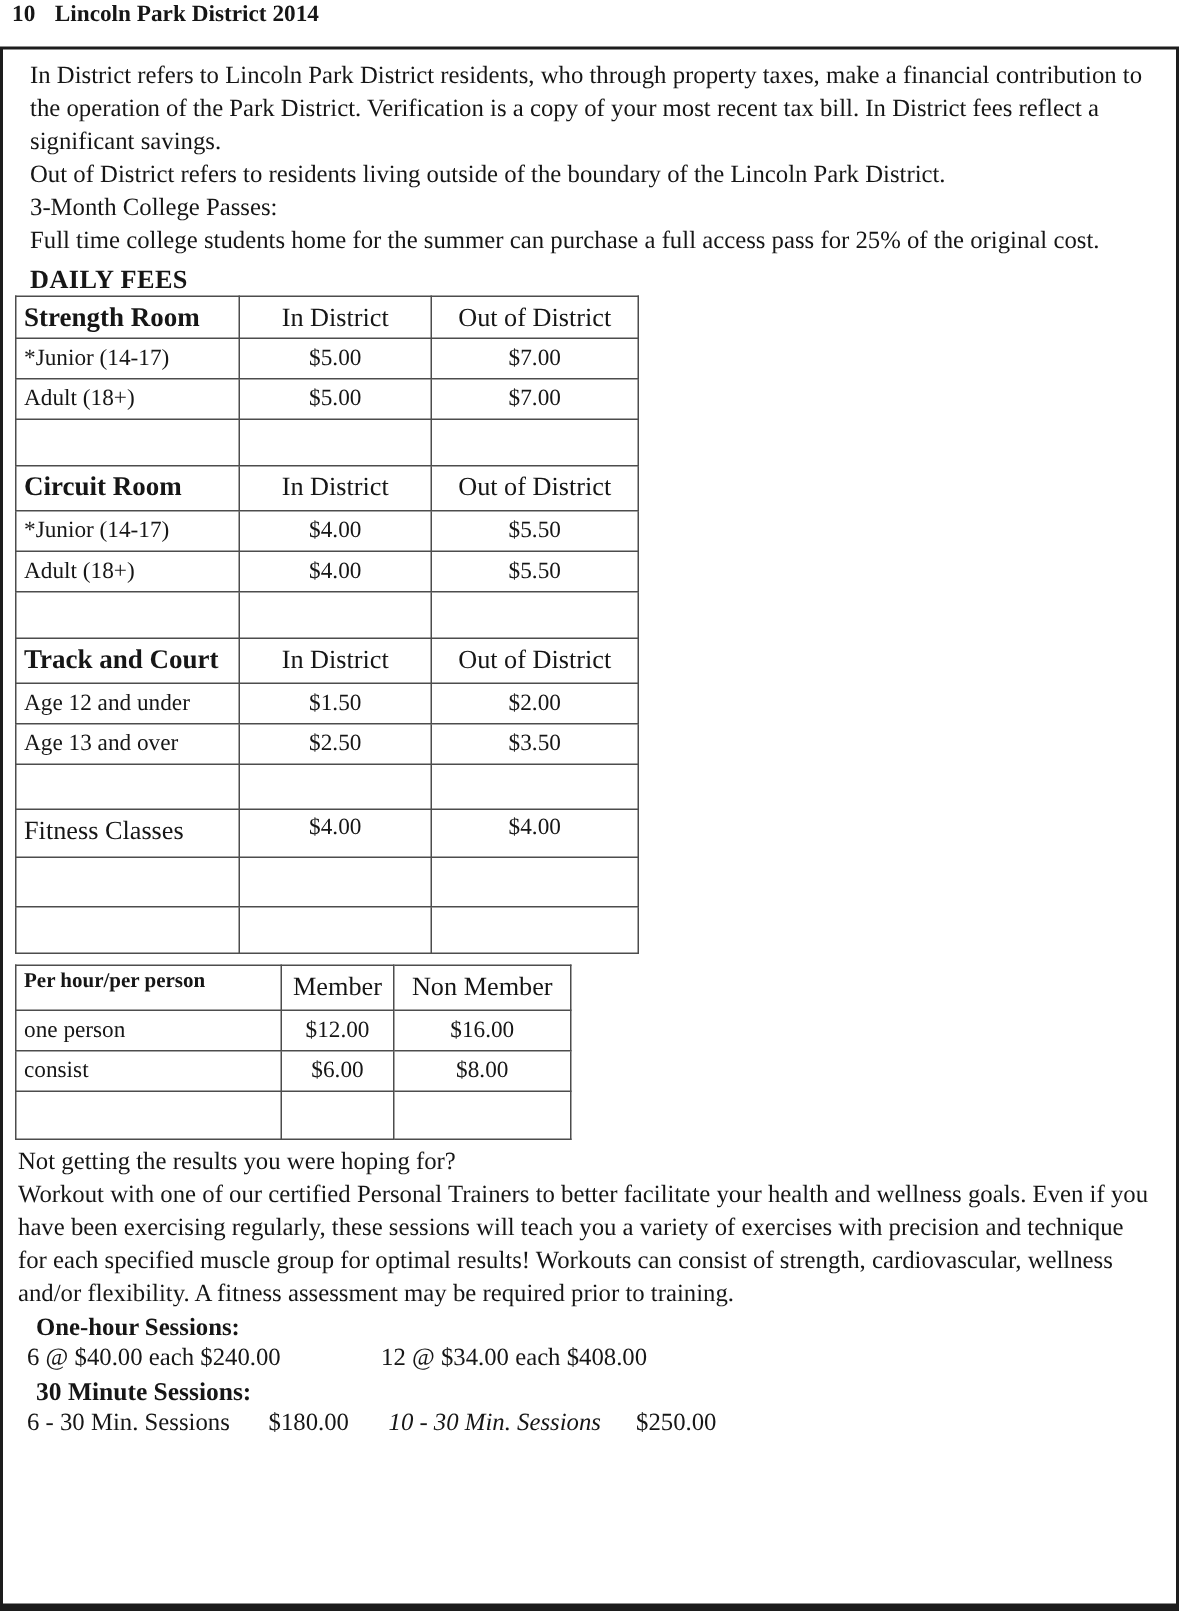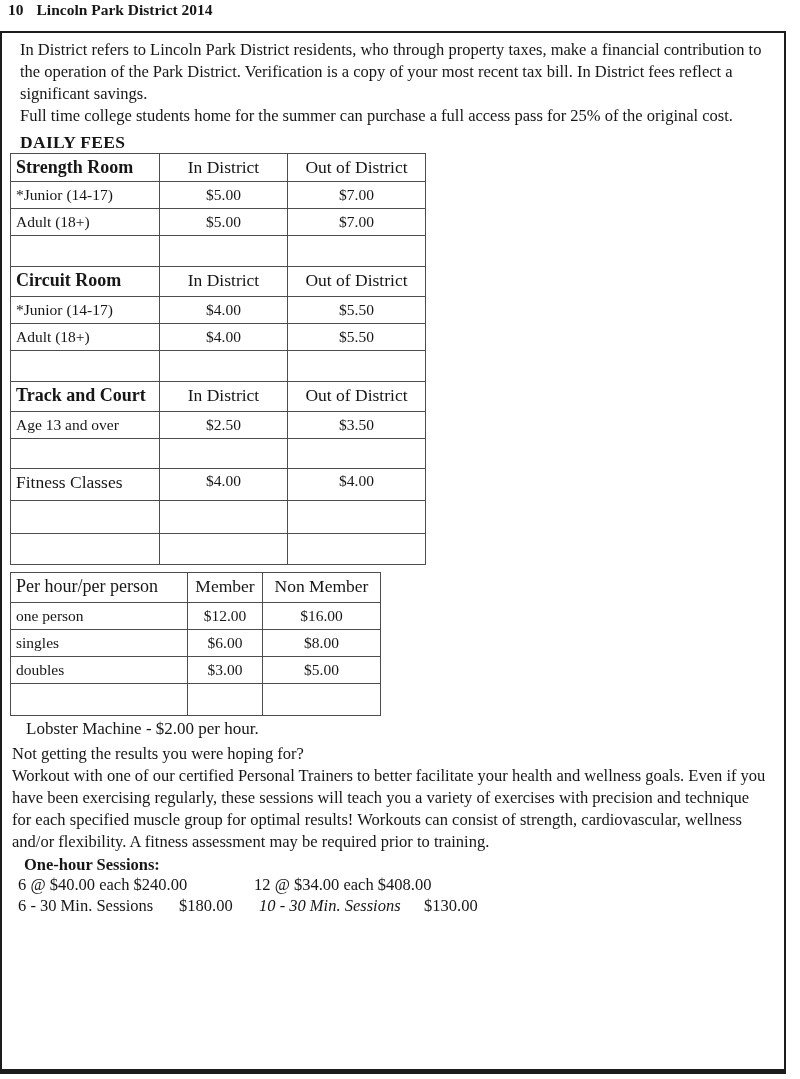--- a/index.html
+++ b/index.html
@@ -82,21 +82,21 @@
   tr.data td.c1 { font-size: 15.5px; padding-top: 4px; }
   tr.data td.c2, tr.data td.c3 {
     font-size: 15.5px; text-align: center; padding-top: 4px; padding-left: 0;
   }
   tr.fitness td.c1 { font-size: 17.5px; padding-top: 3px; }
   tr.fitness td.c2, tr.fitness td.c3 {
     font-size: 15.5px; text-align: center; padding-top: 3px; padding-left: 0;
   }
 
   table.tennis { margin-top: 7px; }
-  table.tennis tr.sec td.c1 { font-weight: normal; font-size: 18px; }
+  table.tennis tr.sec td.c1 { font-weight: bold; font-size: 14px; }
   table.tennis tr.sec td.c2, table.tennis tr.sec td.c3 { font-size: 17.5px; }
 
   p.lobster {
     margin: 2px 0 0 14px;
     font-size: 17px; line-height: 22px;
   }
 
   .pt-block { margin: 3px 0 0 0; width: 756px; }
   .pt-heading { font-weight: bold; font-size: 16.5px; line-height: 21px; }
   .pt-text { font-size: 16.5px; line-height: 22px; }
@@ -116,20 +116,21 @@
 <body>
 
 <div class="page-header">
   <span class="num">10</span><span>Lincoln Park District 2014</span>
 </div>
 
 <div class="content-box">
 
   <p class="intro p1">In District refers to Lincoln Park District residents, who through property taxes, make a financial contribution to the operation of the Park District.  Verification is a copy of your most recent tax bill. In District fees reflect a significant savings.</p>
 
+  <p class="intro p2"><span>Out of District refers to residents living outside of the boundary of the Lincoln Park District.</span><br><span>3-Month College Passes:</span></p>
 
   <p class="intro p3">Full time college students home for the summer can purchase a full access pass for 25% of the original cost.</p>
 
   <h2 class="fees-heading">DAILY FEES</h2>
 
   <table class="fees daily">
     <colgroup>
         <col class="c1">
         <col class="c2">
         <col class="c3">
@@ -174,20 +175,25 @@
       <td class="c1"></td>
       <td class="c2"></td>
       <td class="c3"></td>
     </tr>
     <tr class="sec h30">
       <td class="c1">Track and Court</td>
       <td class="c2">In District</td>
       <td class="c3">Out of District</td>
     </tr>
     <tr class="data h27">
+      <td class="c1">Age 12 and under</td>
+      <td class="c2">$1.50</td>
+      <td class="c3">$2.00</td>
+    </tr>
+    <tr class="data h27">
       <td class="c1">Age 13 and over</td>
       <td class="c2">$2.50</td>
       <td class="c3">$3.50</td>
     </tr>
     <tr class="data h30">
       <td class="c1"></td>
       <td class="c2"></td>
       <td class="c3"></td>
     </tr>
     <tr class="fitness h32">
@@ -220,45 +226,40 @@
       <td class="c1">Per hour/per person</td>
       <td class="c2">Member</td>
       <td class="c3">Non Member</td>
     </tr>
     <tr class="data h27">
       <td class="c1">one person</td>
       <td class="c2">$12.00</td>
       <td class="c3">$16.00</td>
     </tr>
     <tr class="data h27">
-      <td class="c1">singles</td>
+      <td class="c1">consist</td>
       <td class="c2">$6.00</td>
       <td class="c3">$8.00</td>
     </tr>
-    <tr class="data h27">
-      <td class="c1">doubles</td>
-      <td class="c2">$3.00</td>
-      <td class="c3">$5.00</td>
-    </tr>
     <tr class="data h32">
       <td class="c1"></td>
       <td class="c2"></td>
       <td class="c3"></td>
     </tr>
   </tbody>
     </table>
 
-  <p class="lobster">Lobster Machine - $2.00 per hour.</p>
 
   <div class="pt-block">
     <div class="pt-text"><span>Not getting the results you were hoping for?</span><br><span>Workout with one of our certified Personal Trainers to better facilitate your health and wellness goals.  Even if you have been exercising regularly, these sessions will teach you a variety of exercises with precision and technique for each specified muscle group for optimal results!  Workouts can consist of strength, cardiovascular, wellness and/or flexibility.  A fitness assessment may be required prior to training.</span></div>
   </div>
 
   <div class="sessions-heading">One-hour Sessions:</div>
   <div class="sessions-line">
     <span class="oh-item1">6 @ $40.00 each $240.00</span><span>12 @ $34.00 each $408.00</span>
   </div>
 
+  <div class="sessions-heading thirty">30 Minute Sessions:</div>
   <div class="sessions-line">
-    <span class="tm-label1">6 - 30 Min. Sessions</span><span class="tm-price1">$180.00</span><span class="tm-label2">10 - 30 Min. Sessions</span><span>$130.00</span>
+    <span class="tm-label1">6 - 30 Min. Sessions</span><span class="tm-price1">$180.00</span><span class="tm-label2">10 - 30 Min. Sessions</span><span>$250.00</span>
   </div>
 
 </div>
 
 </body></html>

